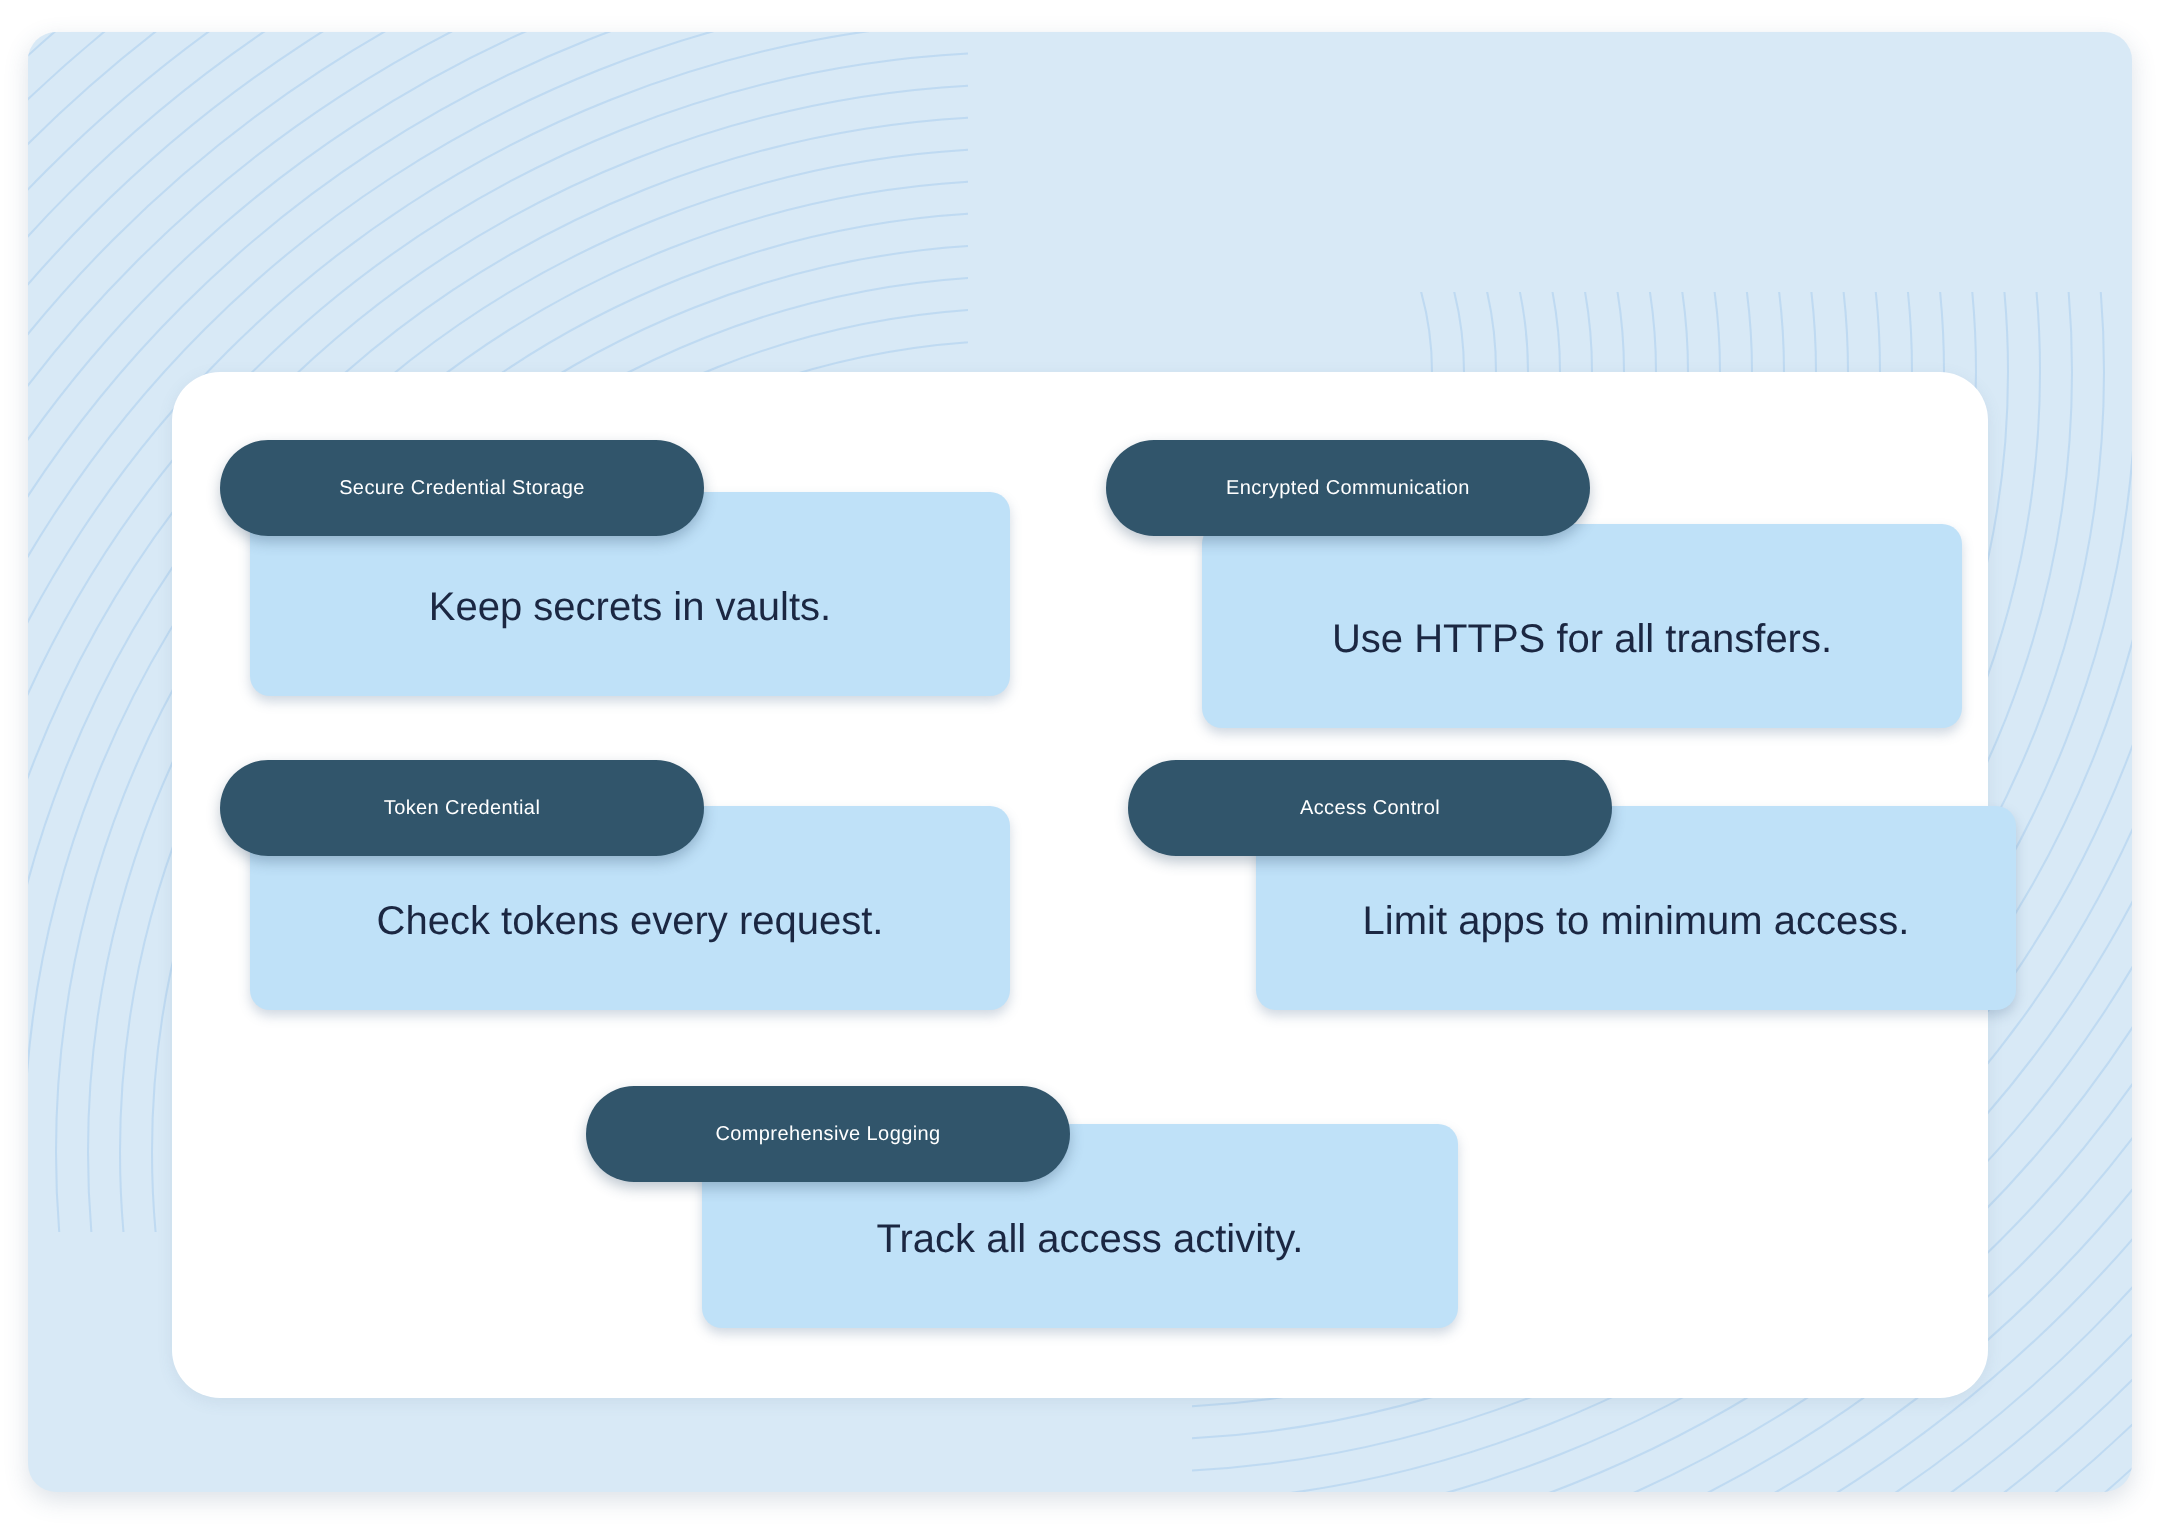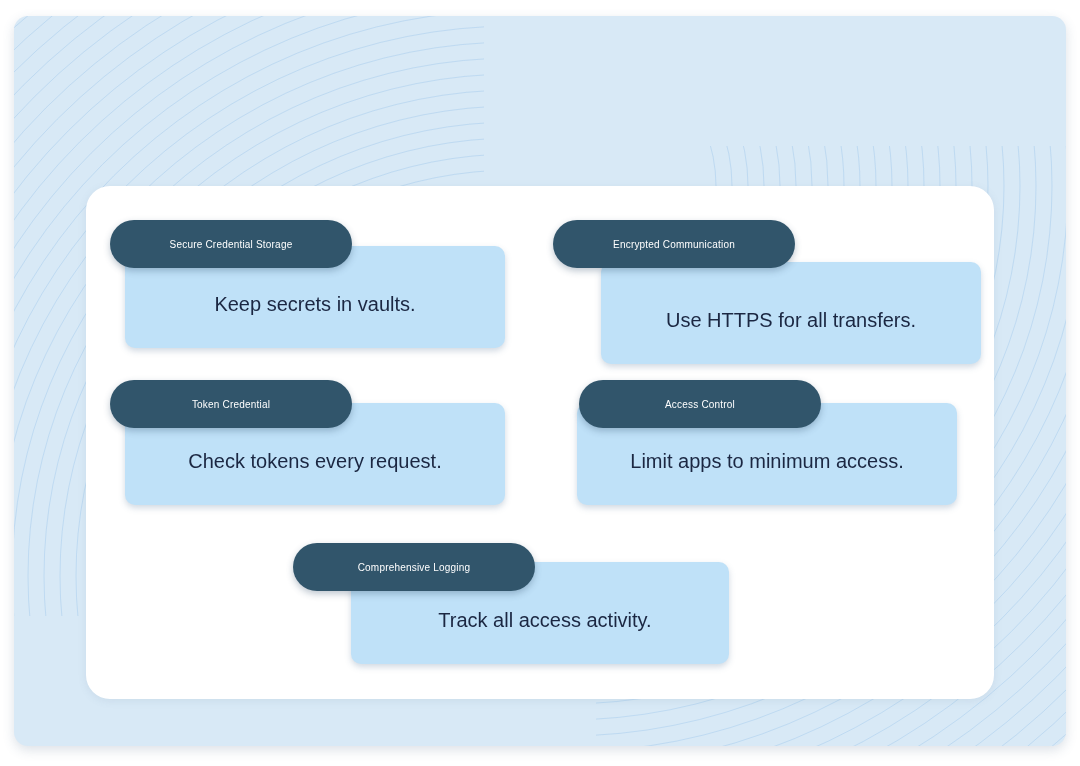--- a/index.html
+++ b/index.html
@@ -89,22 +89,22 @@
     z-index:1;
   }
   
   .g1 .pill{left:24px;  top:34px;}
   .g1 .card{left:39px;  top:60px;}
   .g2 .pill{left:467px; top:34px;}
   .g2 .card{left:515px; top:76px;}
   
   .g3 .pill{left:24px;  top:194px;}
   .g3 .card{left:39px;  top:217px;}
-  .g4 .pill{left:493px; top:194px;}
-  .g4 .card{left:491px; top:217px;text-align:right;}
+  .g4 .pill{left:478px; top:194px;}
+  .g4 .card{left:542px; top:217px;text-align:right;}
   
   .g5 .pill{left:207px; top:357px;}
   .g5 .card{left:265px; top:376px; width:378px;padding-left:30px;}
 </style>
 </head>
 <body>
 
 <div class="page">
   <div class="panel">
 

